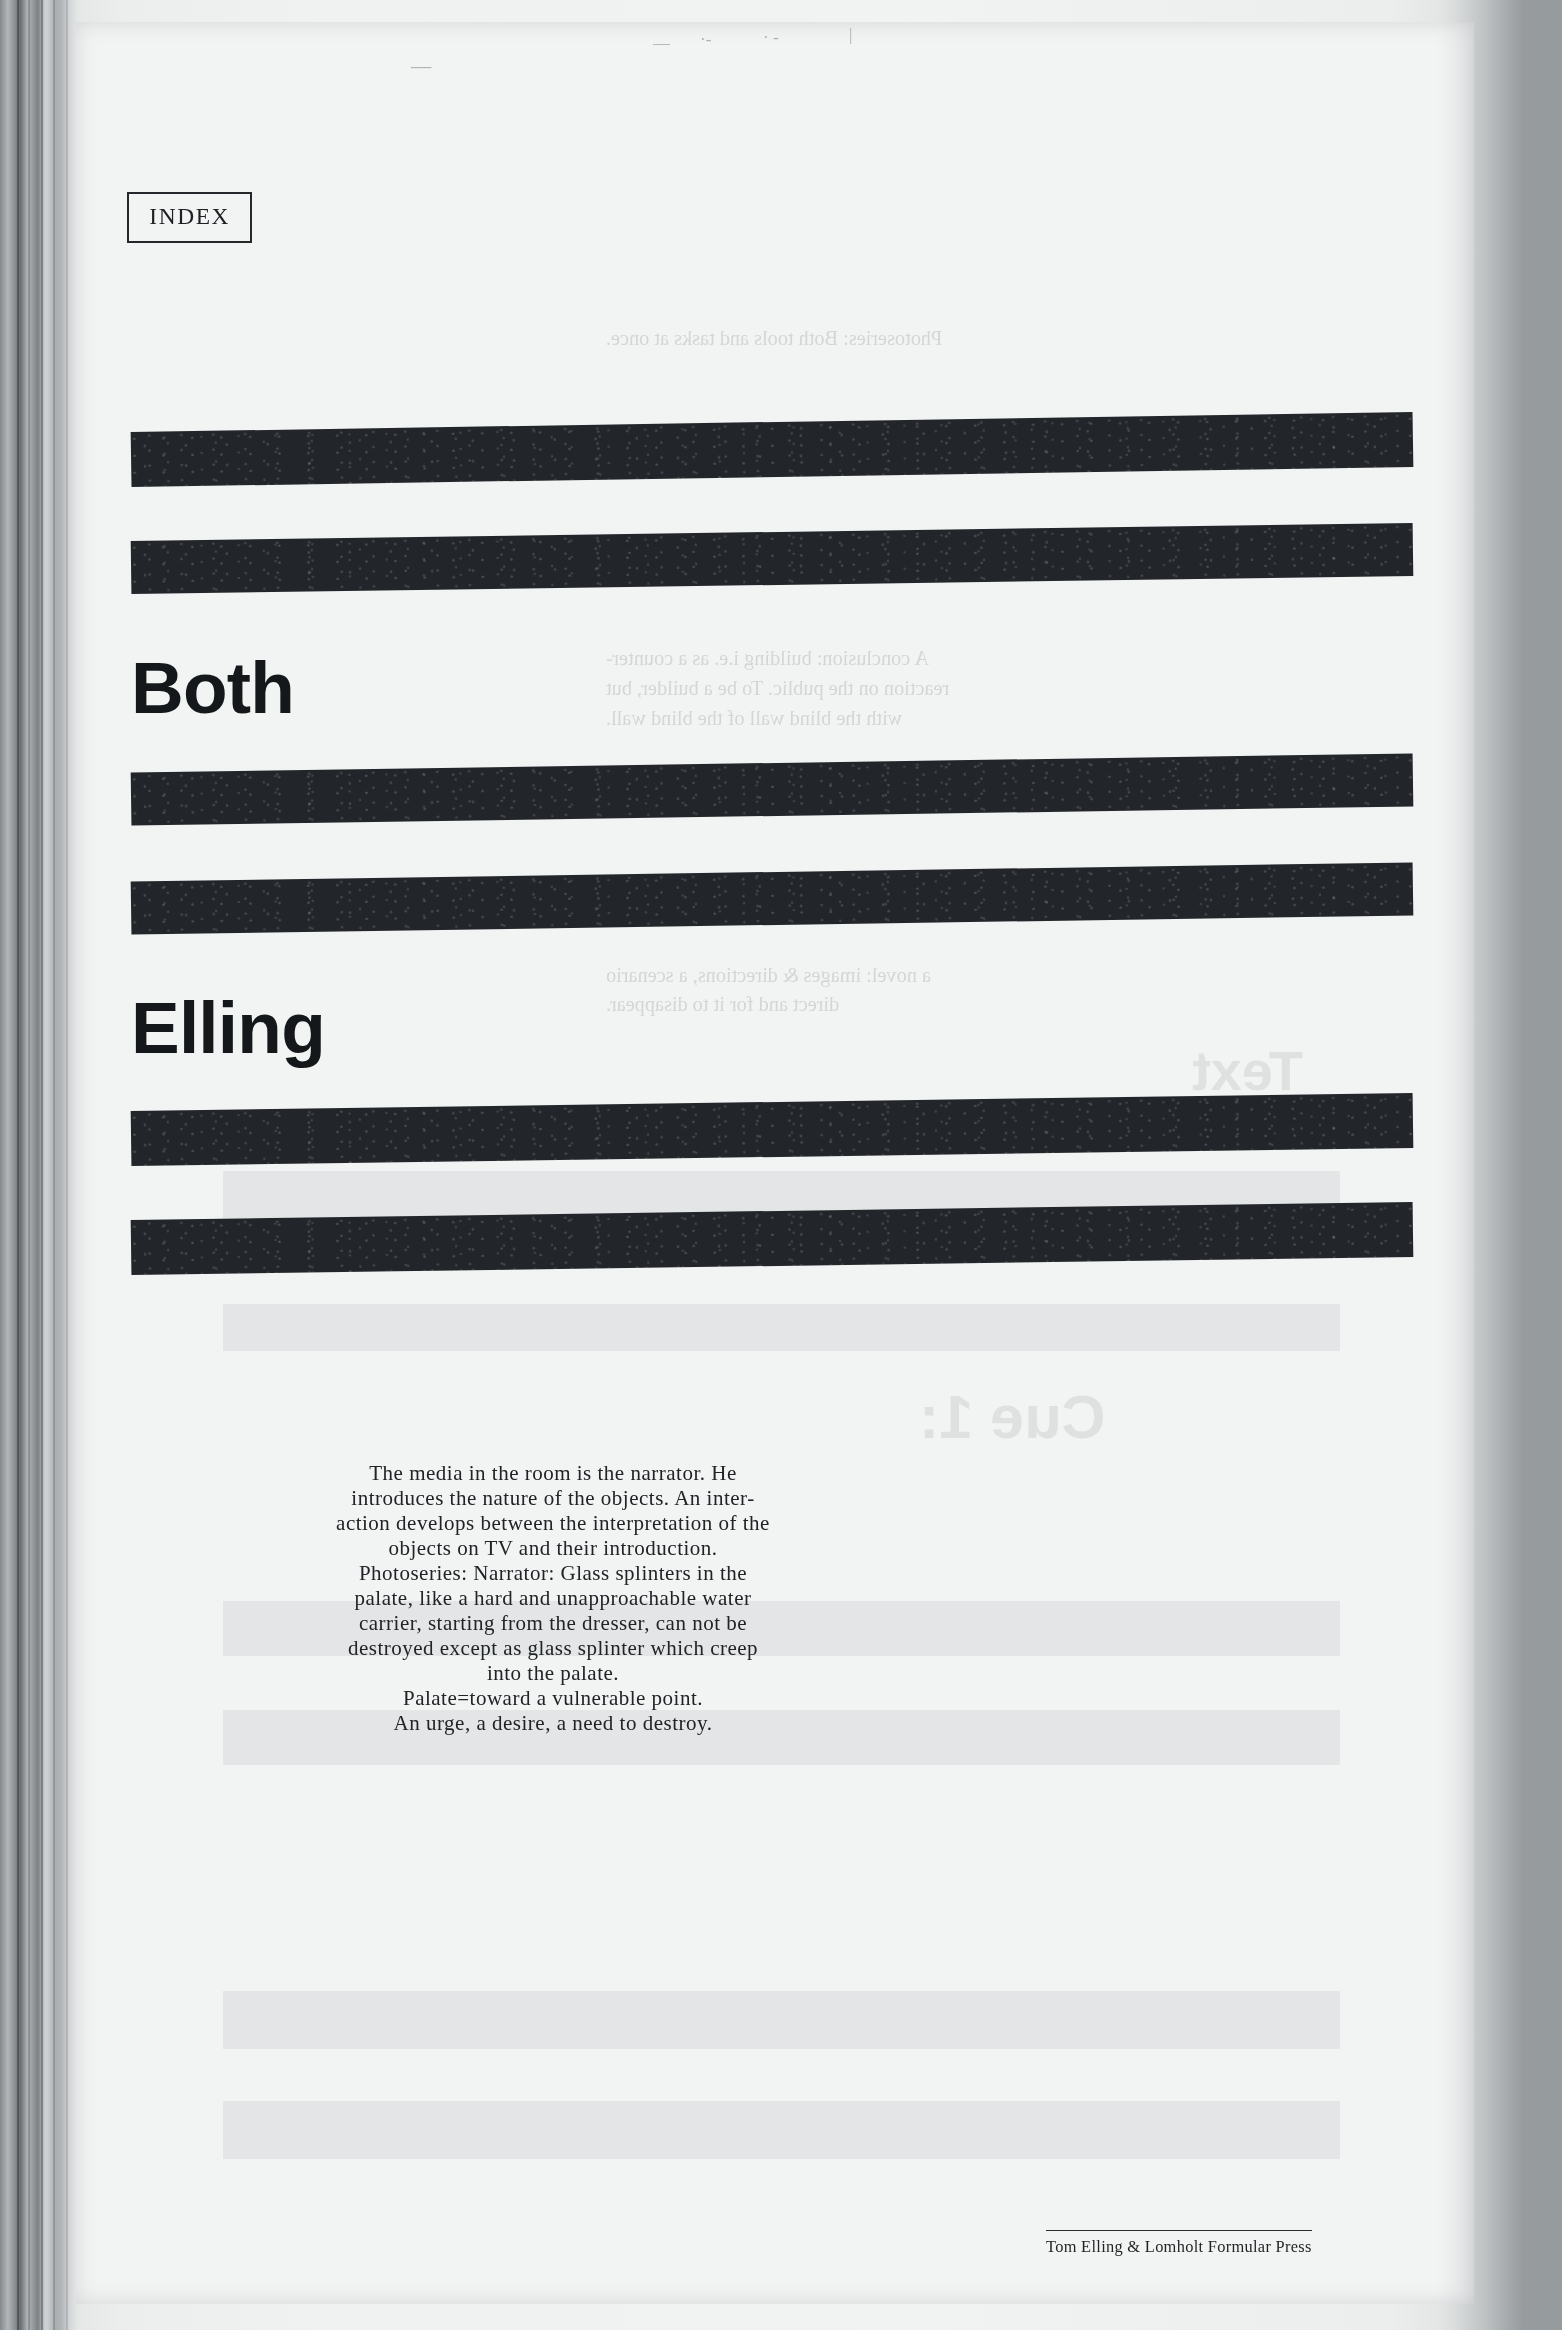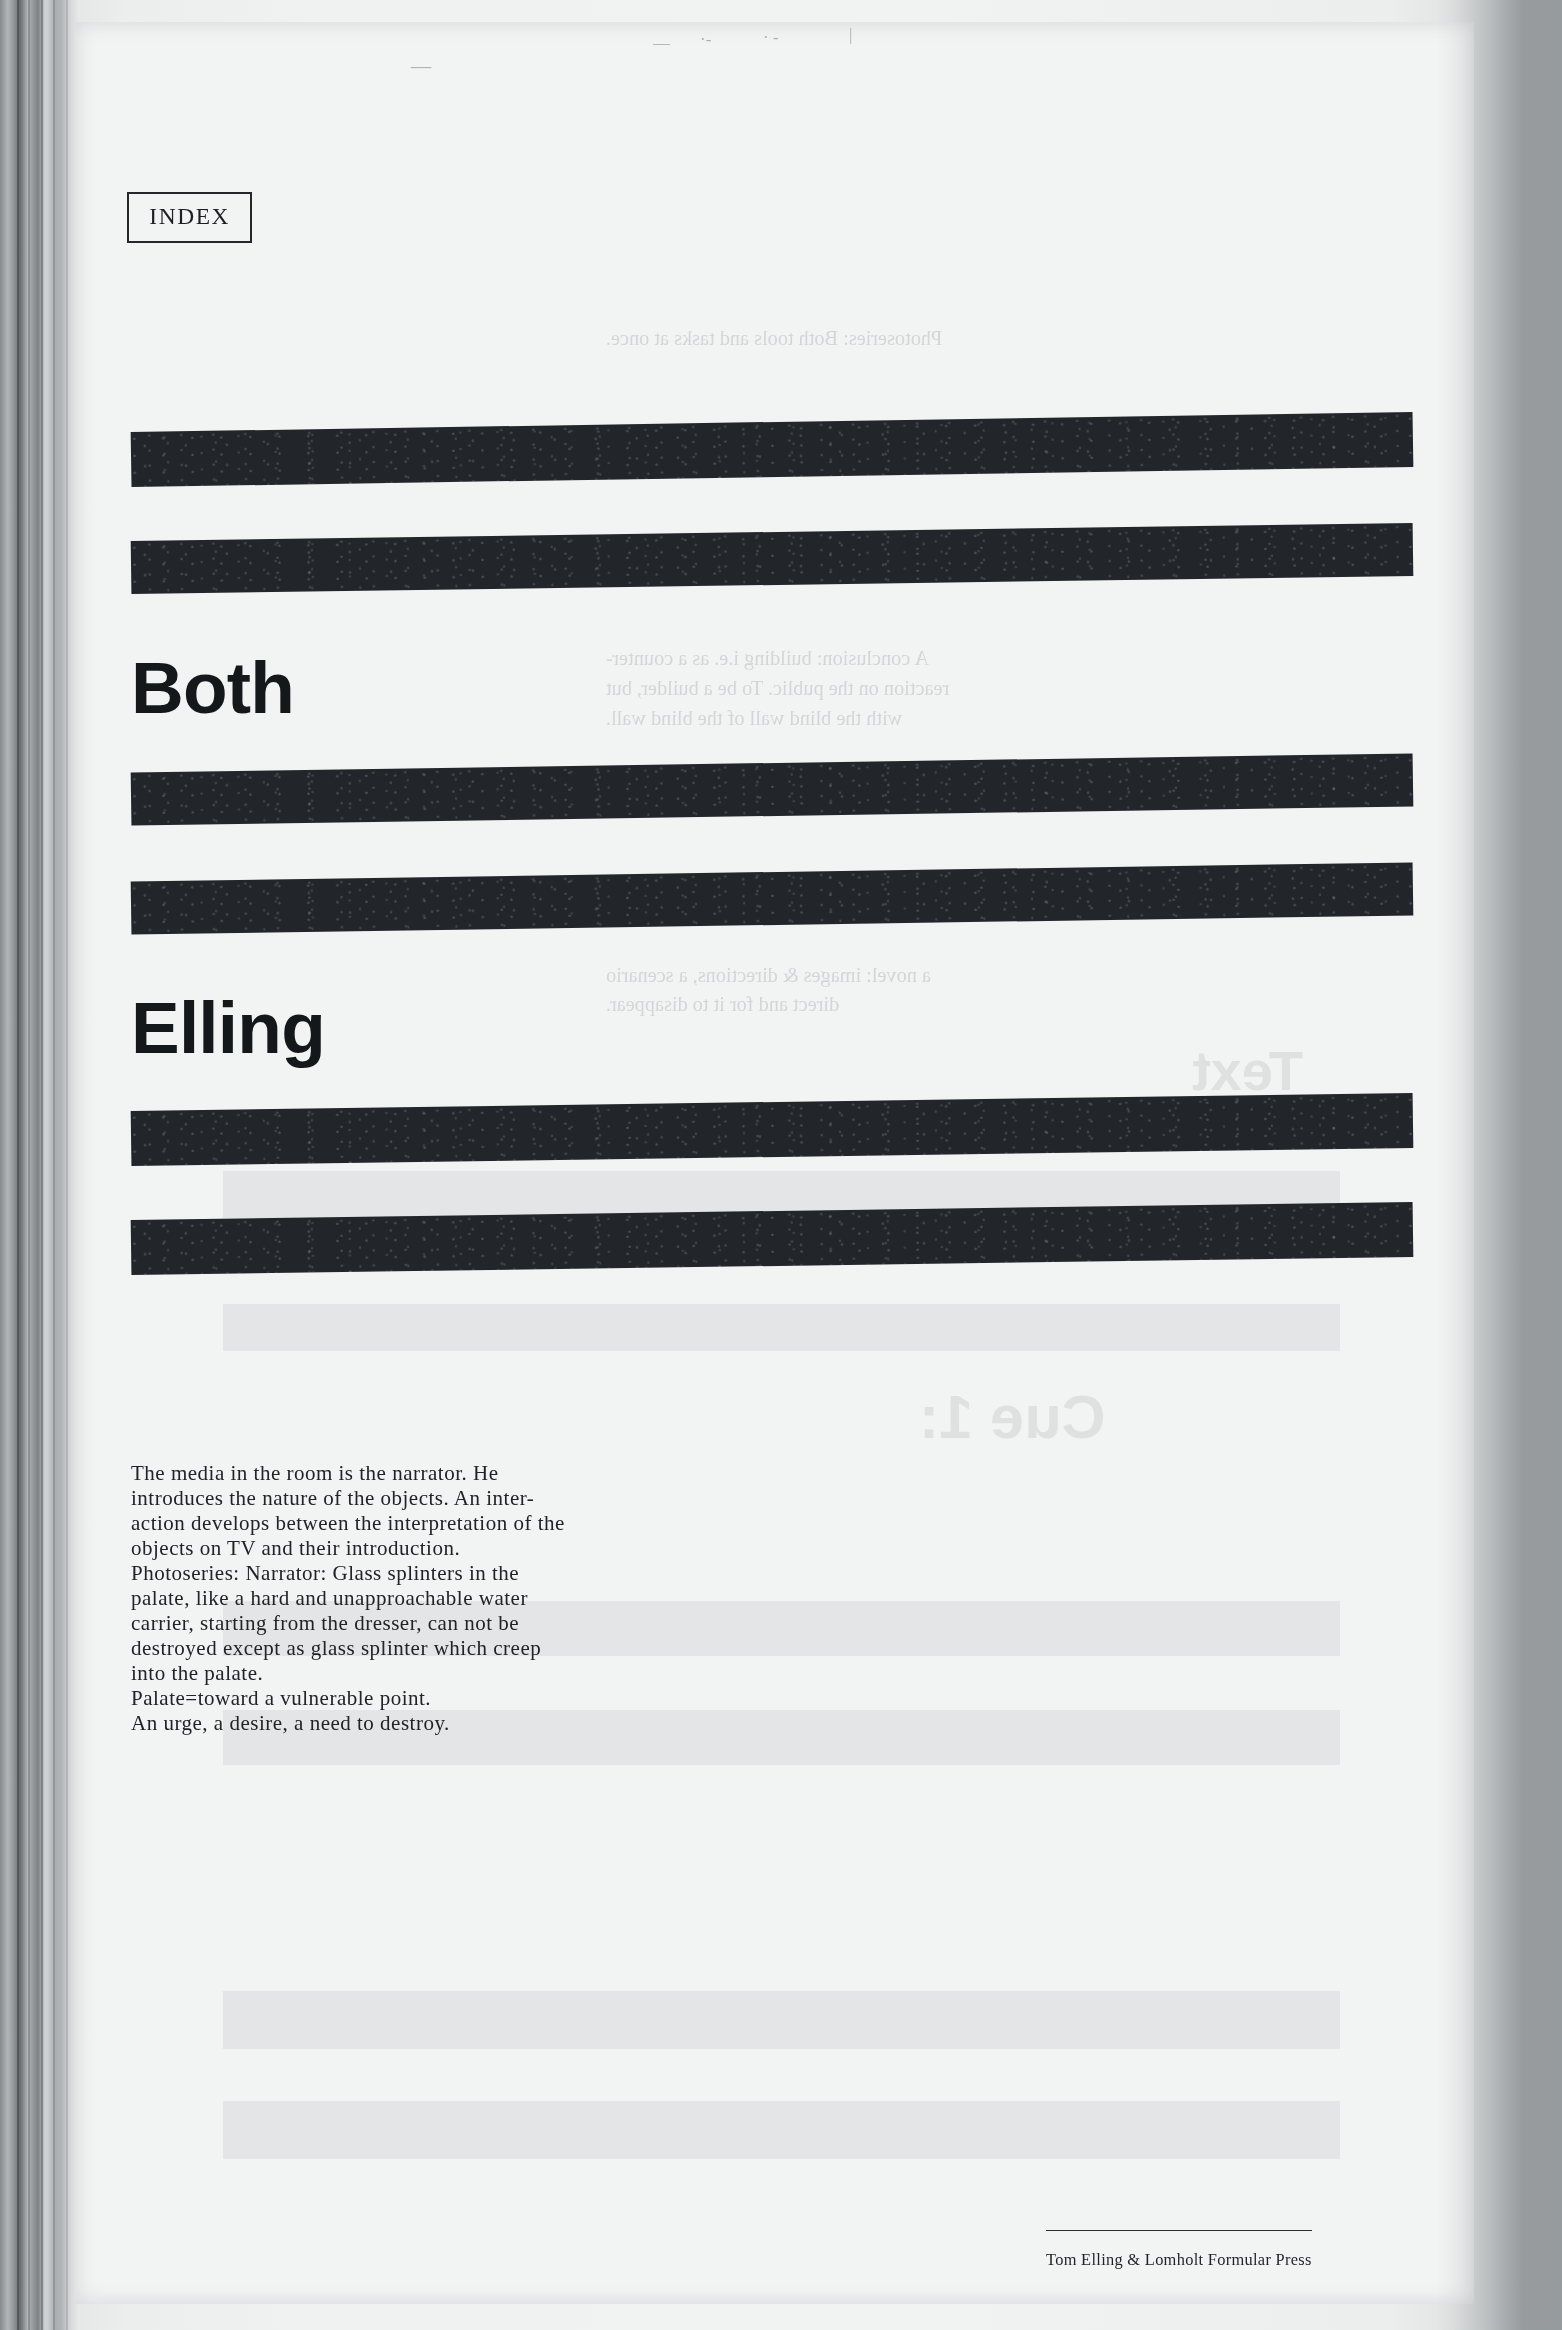--- a/index.html
+++ b/index.html
@@ -149,39 +149,40 @@
 
   
   .body-text {
     position: absolute;
     font-family: "Liberation Serif", serif;
     color: #202426;
     font-size: 21px;
     line-height: 25px;
     letter-spacing: 0.5px;
     white-space: pre-line;
+    text-align: center;
   }
   .caps-line {
     position: absolute;
     font-family: "Liberation Serif", serif;
     color: #1d2123;
     font-size: 23px;
     line-height: 27px;
     letter-spacing: 0.9px;
     white-space: pre-line;
   }
 
   .footer {
     position: absolute;
     font-family: "Liberation Serif", serif;
     font-size: 16.4px;
     color: #1f2325;
     letter-spacing: 0.3px;
     border-top: 1.6px solid #2a2e30;
-    padding-top: 19px;
+    padding-top: 6px;
   }
 
   
   .smudge {
     position: absolute;
     color: #9ba0a3;
     font-family: "Liberation Serif", serif;
     font-size: 17px;
     opacity: 0.8;
   }

